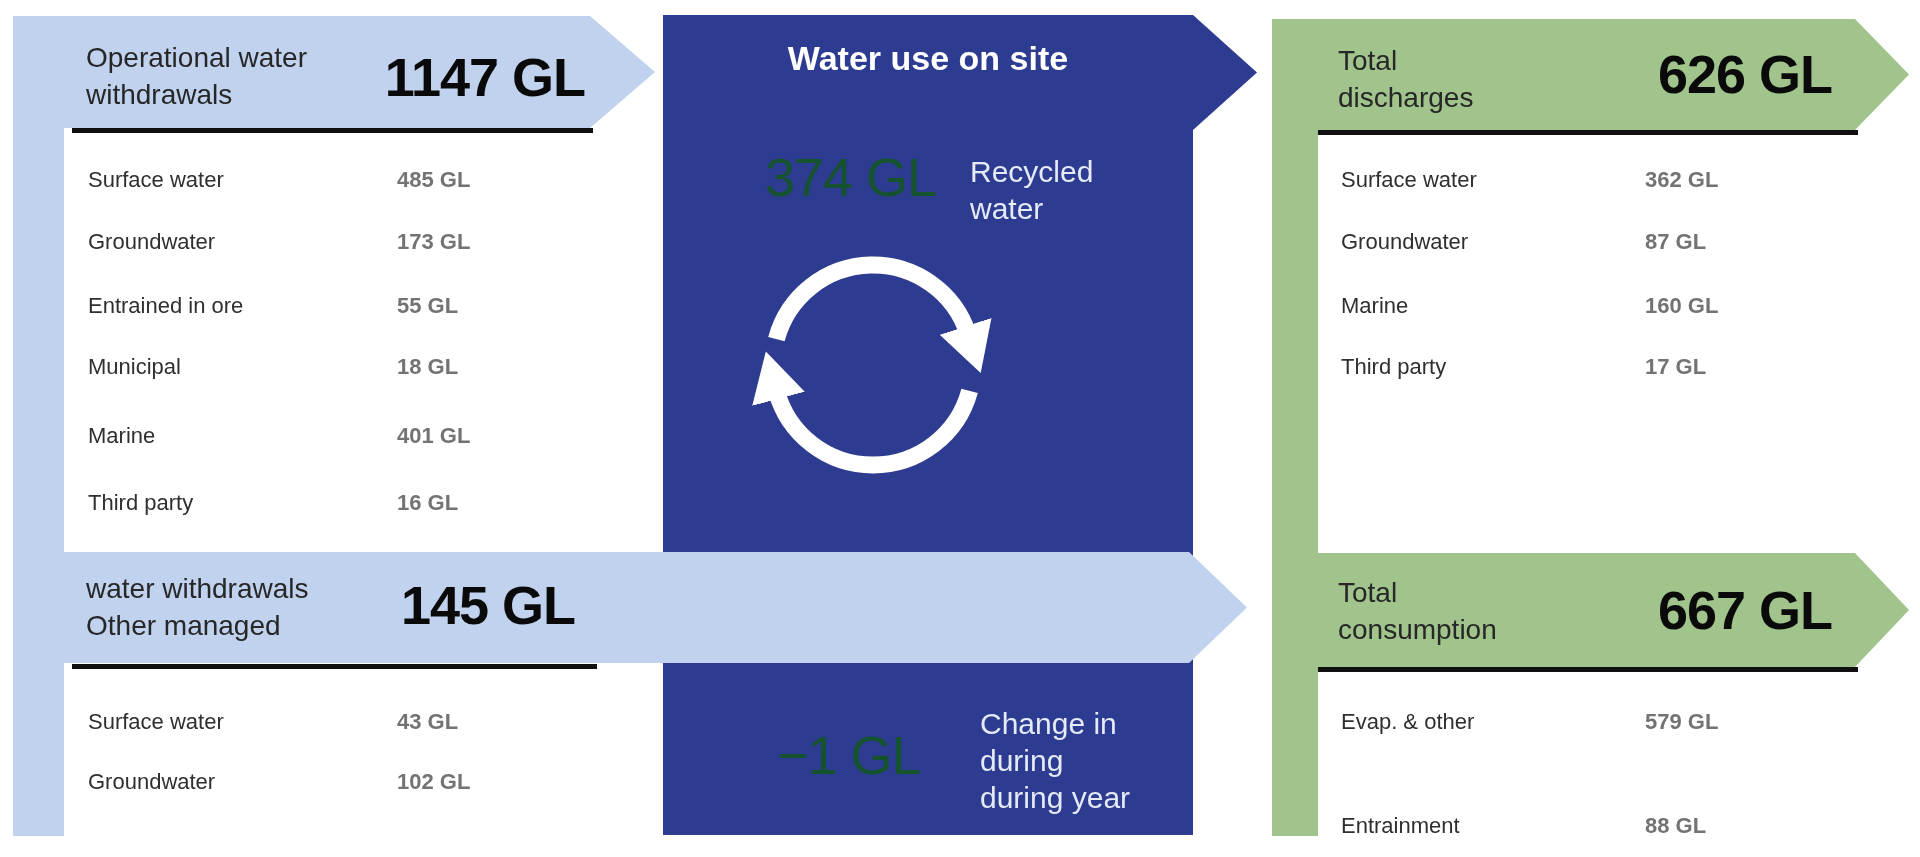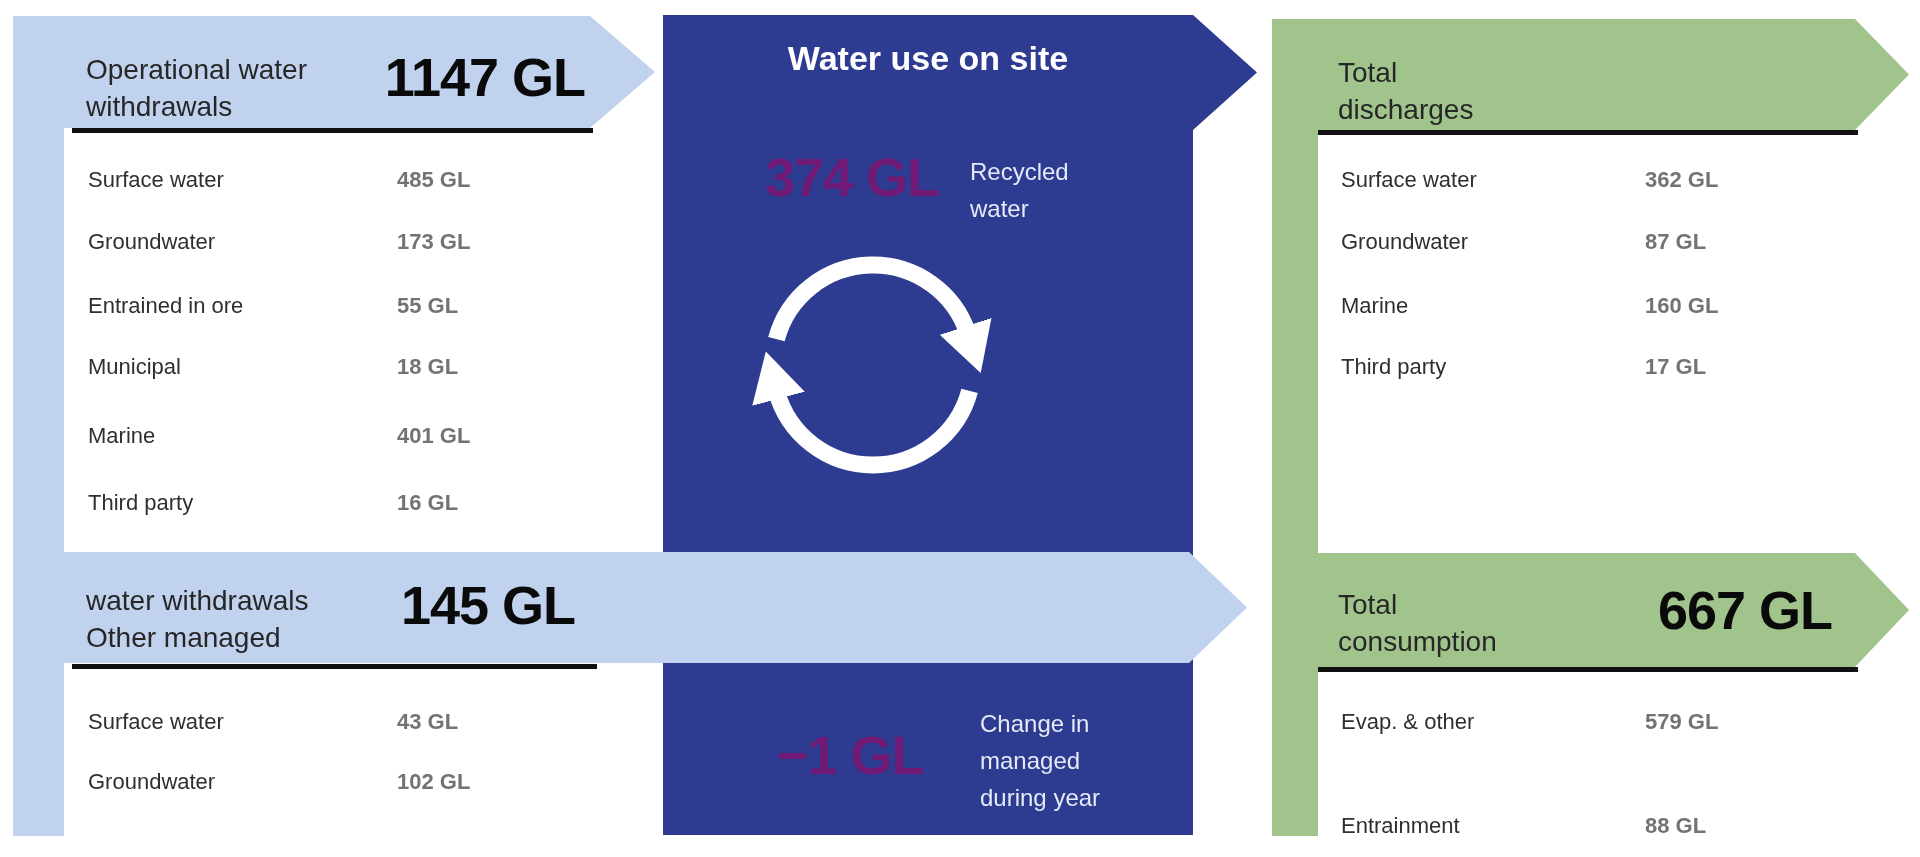--- a/index.html
+++ b/index.html
@@ -13,33 +13,33 @@
   .gr{background:#a0c48c;}
 
   
   .arrow65{clip-path:polygon(0 0,calc(100% - 65px) 0,100% 50%,calc(100% - 65px) 100%,0 100%);}
   .arrow58{clip-path:polygon(0 0,calc(100% - 58px) 0,100% 50%,calc(100% - 58px) 100%,0 100%);}
   .arrow54{clip-path:polygon(0 0,calc(100% - 54px) 0,100% 50%,calc(100% - 54px) 100%,0 100%);}
   .notch{clip-path:polygon(0 0,100% 50%,0 100%);}
 
   .underline{background:#101010;height:5px;}
 
-  .banner-title{font-size:28px;line-height:37px;color:#272727;white-space:nowrap;margin-top:12px;}
+  .banner-title{font-size:28px;line-height:37px;color:#272727;white-space:nowrap;}
   .banner-value{font-size:54px;line-height:66px;font-weight:bold;color:#0a0a0a;
                 text-align:right;white-space:nowrap;letter-spacing:-1px;}
 
   .row{font-size:22px;line-height:36px;white-space:nowrap;width:560px;}
   .row .lbl{color:#2f2f2f;}
   .row .val{position:absolute;top:0;font-weight:bold;color:#737373;}
   .rows-left .val{left:309px;}
   .rows-right .val{left:304px;}
 
-  .white-big{font-size:54px;line-height:64px;font-weight:bold;color:#701a75;
+  .white-big{font-size:54px;line-height:64px;font-weight:normal;color:#14532d;
              white-space:nowrap;letter-spacing:-1px;}
-  .white-label{font-size:24px;line-height:37px;color:#e4eaf6;white-space:nowrap;}
+  .white-label{font-size:30px;line-height:37px;color:#e4eaf6;white-space:nowrap;}
   .panel-title{font-size:34px;line-height:40px;font-weight:bold;color:#ffffff;text-align:center;}
 
   .z1{z-index:1;}.z2{z-index:2;}.z5{z-index:5;}.z6{z-index:6;}
 </style>
 </head>
 <body>
 
 <div class="canvas">
 
   <div class="abs lb" style="left:13px;top:16px;width:51px;height:820px;"></div>
@@ -96,21 +96,21 @@
         <path d="M0 0 L9 5 L0 10 z" fill="#ffffff"></path>
       </marker>
     </defs>
     <path d="M 43.4 119.1 A 100 100 0 0 1 235.1 114.1" fill="none" stroke="#ffffff" stroke-width="17" marker-end="url(#arw)"></path>
     <path d="M 236.6 170.9 A 100 100 0 0 1 43.4 170.9" fill="none" stroke="#ffffff" stroke-width="17" marker-end="url(#arw)"></path>
   </svg>
 
   <div class="abs white-big z2" style="left:777px;top:723px;">−1 GL</div>
   <div class="abs white-label z2" style="left:980px;top:705px;">
     <div>Change in</div>
-    <div>managed</div>
+    <div>during</div>
     <div>during year</div>
   </div>
 
   <div class="abs lb arrow58 z5" style="left:13px;top:552px;width:1234px;height:111px;"></div>
   <div class="abs banner-title z6" style="left:86px;top:570px;">
     <div>water withdrawals</div>
     <div>Other managed</div>
   </div>
   <div class="abs banner-value z6" style="left:350px;top:572px;width:225px;">145 GL</div>
   <div class="abs underline z6" style="left:72px;top:664px;width:525px;"></div>
@@ -126,20 +126,21 @@
     </div>
   </div>
 
   <div class="abs gr" style="left:1272px;top:19px;width:46px;height:817px;"></div>
 
   <div class="abs gr arrow54" style="left:1272px;top:19px;width:637px;height:111px;"></div>
   <div class="abs banner-title" style="left:1338px;top:42px;">
     <div>Total</div>
     <div>discharges</div>
   </div>
+  <div class="abs banner-value" style="left:1620px;top:41px;width:212px;">626 GL</div>
   <div class="abs underline" style="left:1318px;top:130px;width:540px;"></div>
 
   <div class="rows-right">
     <div class="abs row" style="left:1341px;top:162px;">
       <span class="lbl">Surface water</span>
       <span class="val">362 GL</span>
     </div>
     <div class="abs row" style="left:1341px;top:224px;">
       <span class="lbl">Groundwater</span>
       <span class="val">87 GL</span>

